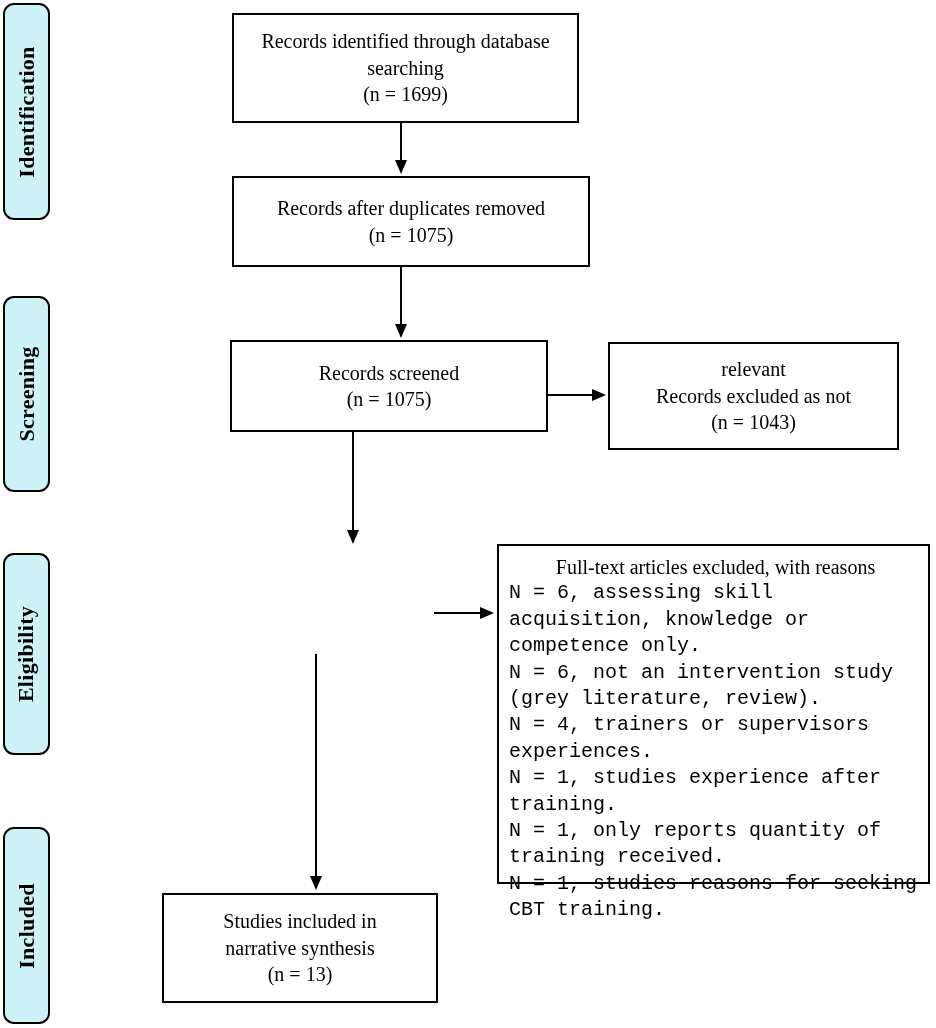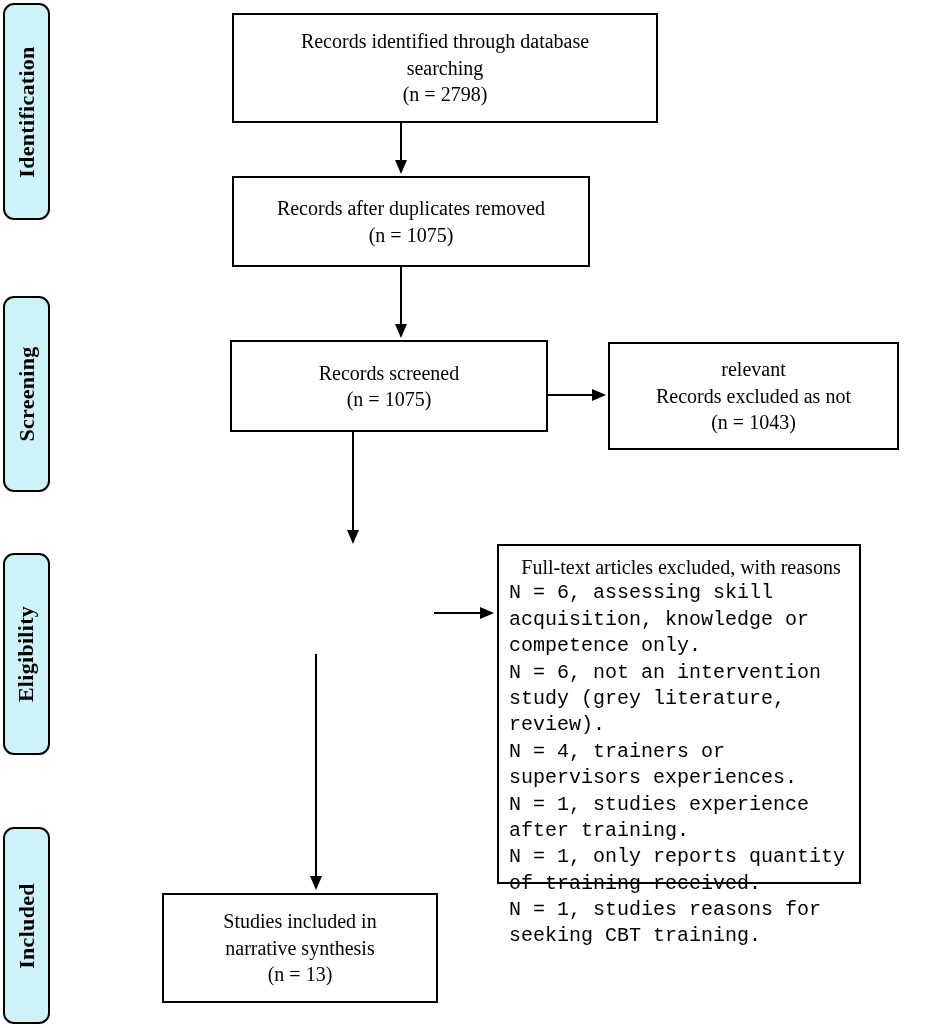--- a/index.html
+++ b/index.html
@@ -52,27 +52,27 @@
     background: var(--box-fill, #ffffff);
     border: 2px solid var(--border-color, #000);
     display: flex;
     flex-direction: column;
     align-items: center;
     justify-content: center;
     font-size: 20px;
     line-height: 1.32;
   }
   .box-lines { width: 100%; text-align: center; }
-  .box-identified         { left: 232px; top: 13px;  width: 426px; height: 110px; }
+  .box-identified         { left: 232px; top: 13px;  width: 347px; height: 110px; }
   .box-duplicates         { left: 232px; top: 176px; width: 358px; height: 91px;  }
   .box-screened           { left: 230px; top: 340px; width: 318px; height: 92px;  }
   .box-excluded-screening { left: 608px; top: 342px; width: 291px; height: 108px; }
   .box-fulltext           { left: 160px; top: 546px; width: 274px; height: 108px; }
   .box-fulltext-excluded  {
-    left: 497px; top: 544px; width: 364px; height: 340px;
+    left: 497px; top: 544px; width: 433px; height: 340px;
     justify-content: flex-start;
     align-items: flex-end;
     padding: 8px 6px 6px 10px;
   }
   .box-fulltext-excluded .box-lines.centered { text-align: center; }
   .box-fulltext-excluded .box-lines.reasons  { text-align: left; font-family: Liberation Mono, monospace; }
   .box-included           { left: 162px; top: 893px; width: 276px; height: 110px; }
 </style>
 </head>
 <body>
@@ -103,21 +103,21 @@
     <span class="stage-label">Eligibility</span>
   </div>
   <div class="stage stage-included">
     <span class="stage-label">Included</span>
   </div>
 
   <div class="box box-identified">
     <div class="box-lines">
         <div>Records identified through database</div>
         <div>searching</div>
-        <div>(n = 2798)</div>
+        <div>(n = 1699)</div>
       </div>
   </div>
 
   <div class="box box-duplicates">
     <div class="box-lines">
         <div>Records after duplicates removed</div>
         <div>(n = 1075)</div>
       </div>
   </div>
 

